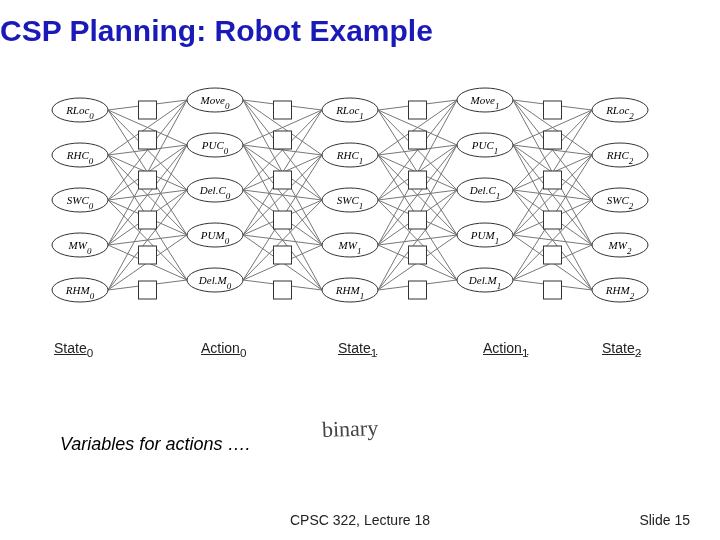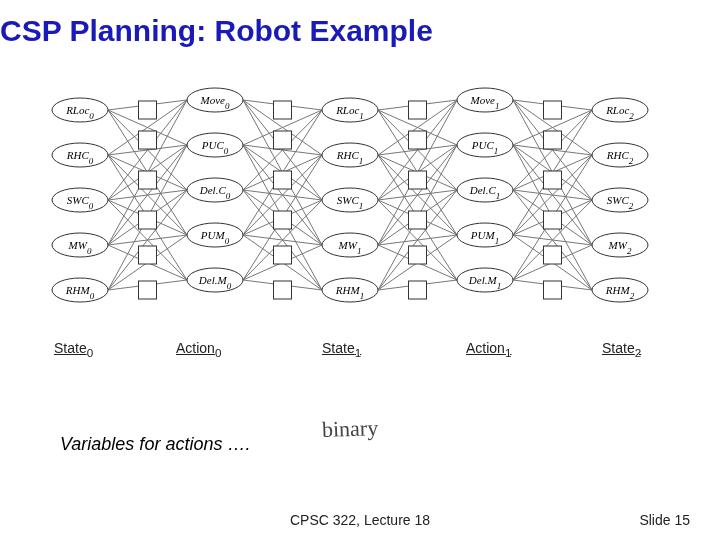--- a/index.html
+++ b/index.html
@@ -271,23 +271,23 @@
           <text x="455" y="159" text-anchor="middle" class="oval-label" font-size="11" font-style="italic">PUM<tspan baseline-shift="sub" font-size="9">1</tspan></text>
           <ellipse cx="455" cy="200" rx="28" ry="12" fill="#fff" stroke="#333"></ellipse>
           <text x="455" y="204" text-anchor="middle" class="oval-label" font-size="11" font-style="italic">Del.M<tspan baseline-shift="sub" font-size="9">1</tspan></text>
         </g>
 
     </svg>
   </div>
 
   <div class="col-labels">
     <span class="col-label" style="left:24px"><span>State</span><sub>0</sub></span>
-    <span class="col-label" style="left:146px"><span>Action</span><sub>0</sub></span>
-    <span class="col-label" style="left:292px"><span>State</span><sub>1</sub></span>
-    <span class="col-label" style="left:436px"><span>Action</span><sub>1</sub></span>
+    <span class="col-label" style="left:171px"><span>Action</span><sub>0</sub></span>
+    <span class="col-label" style="left:308px"><span>State</span><sub>1</sub></span>
+    <span class="col-label" style="left:453px"><span>Action</span><sub>1</sub></span>
     <span class="col-label" style="left:572px"><span>State</span><sub>2</sub></span>
   </div>
 
   <div class="body-text line1">Variables for actions ….</div>
   <div class="annot">binary</div>
 
   <div class="footer-left">CPSC 322, Lecture 18</div>
   <div class="footer-right">Slide 15</div>
 </div>
 

